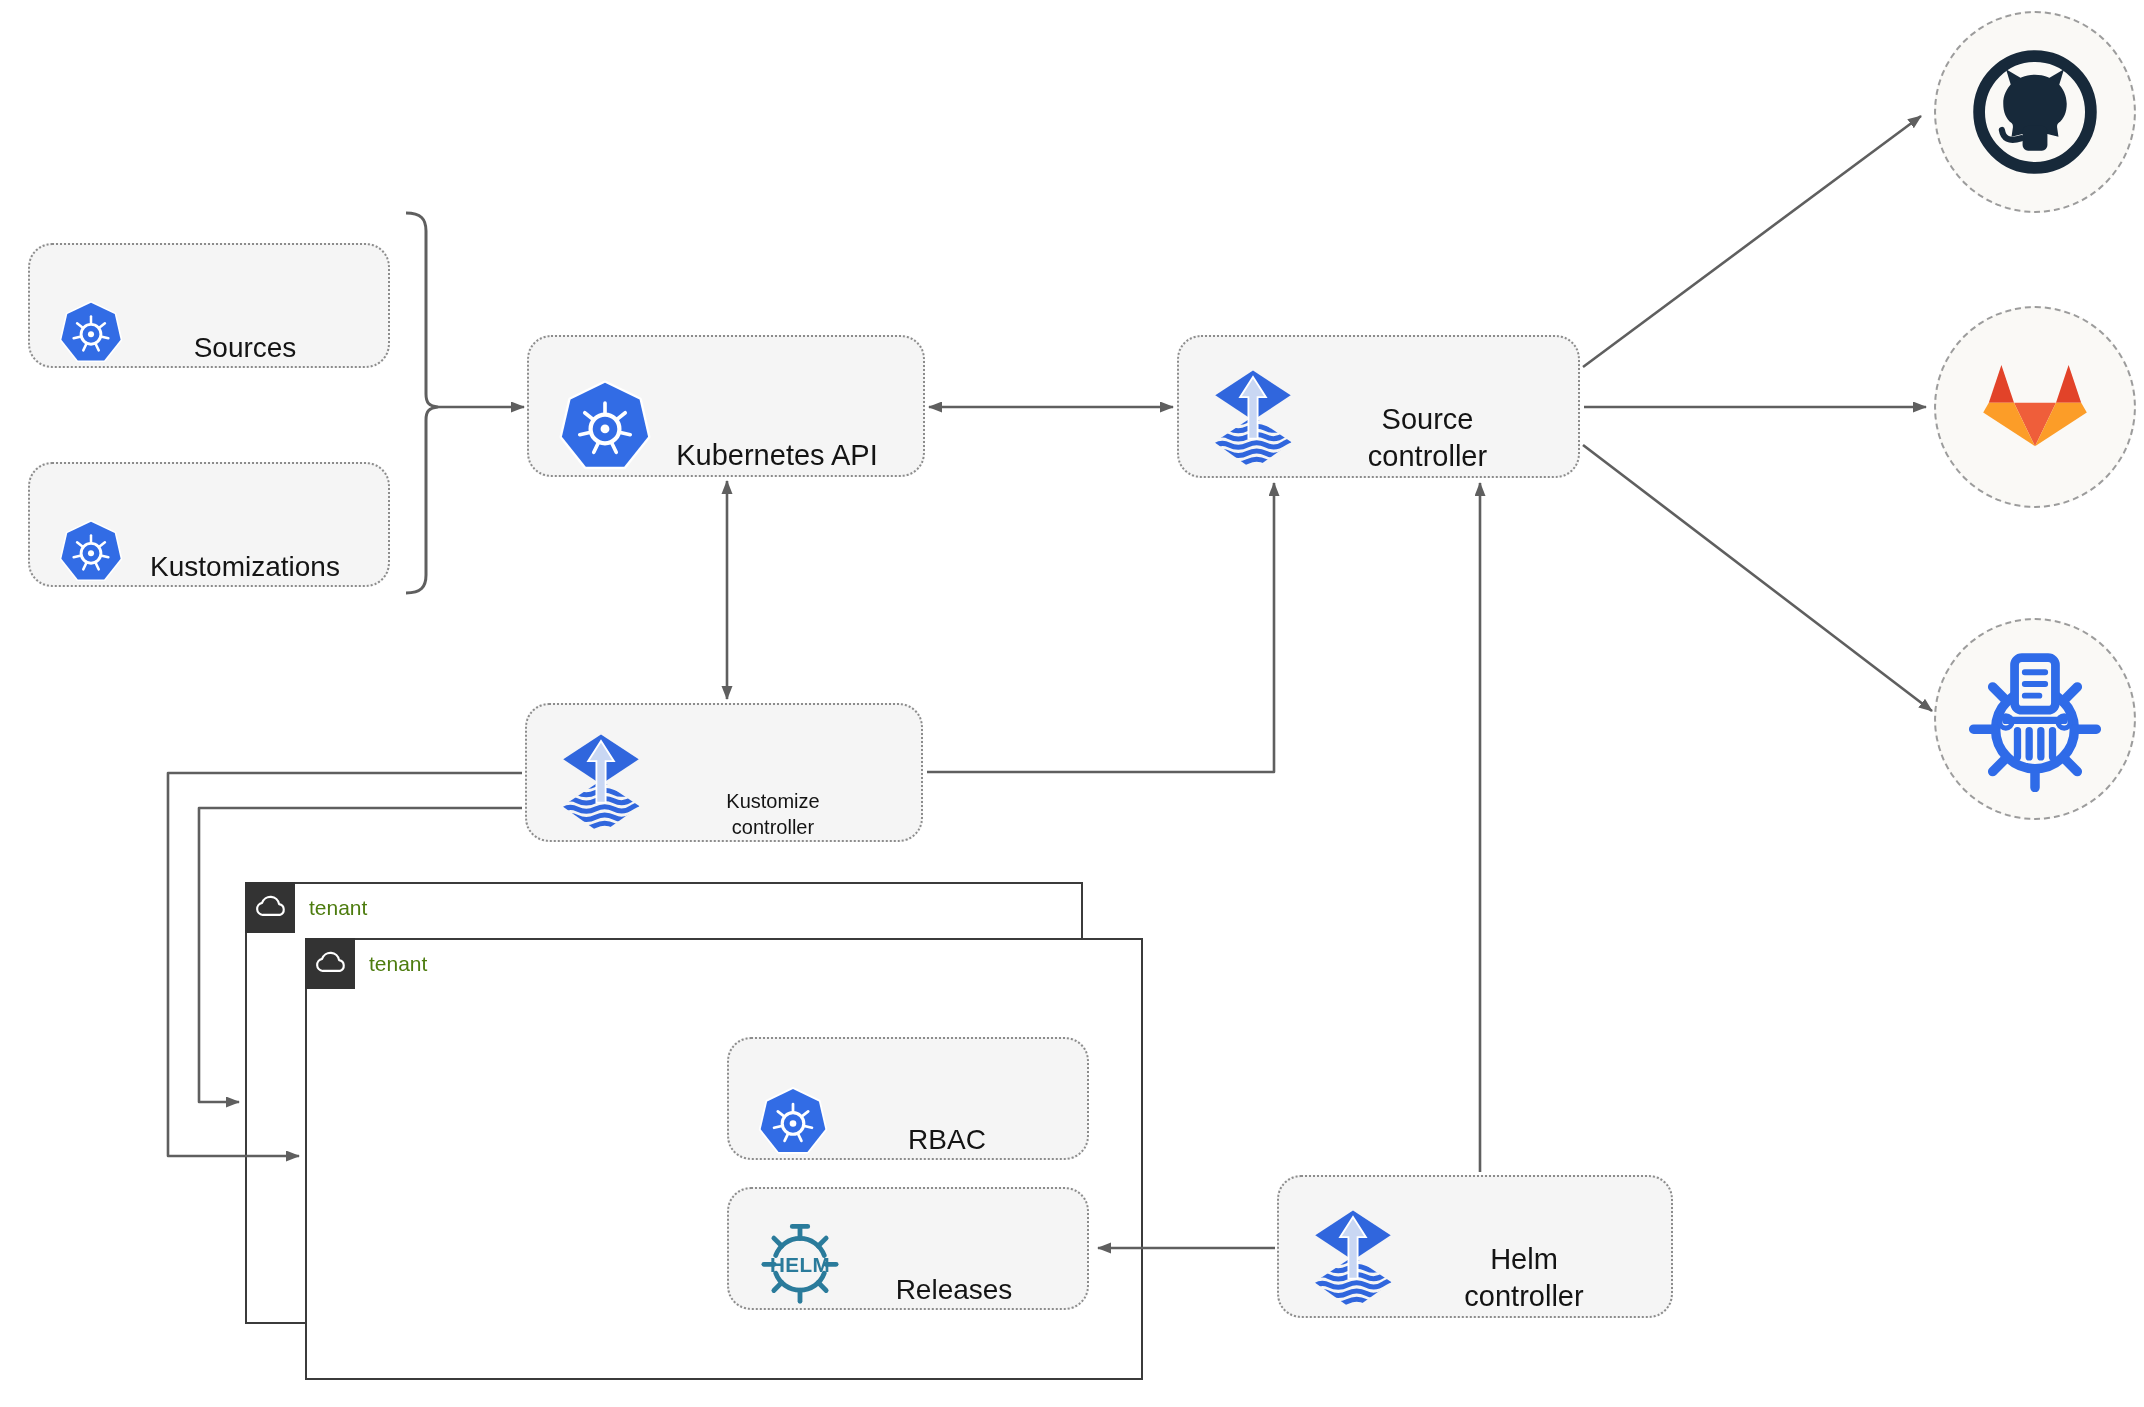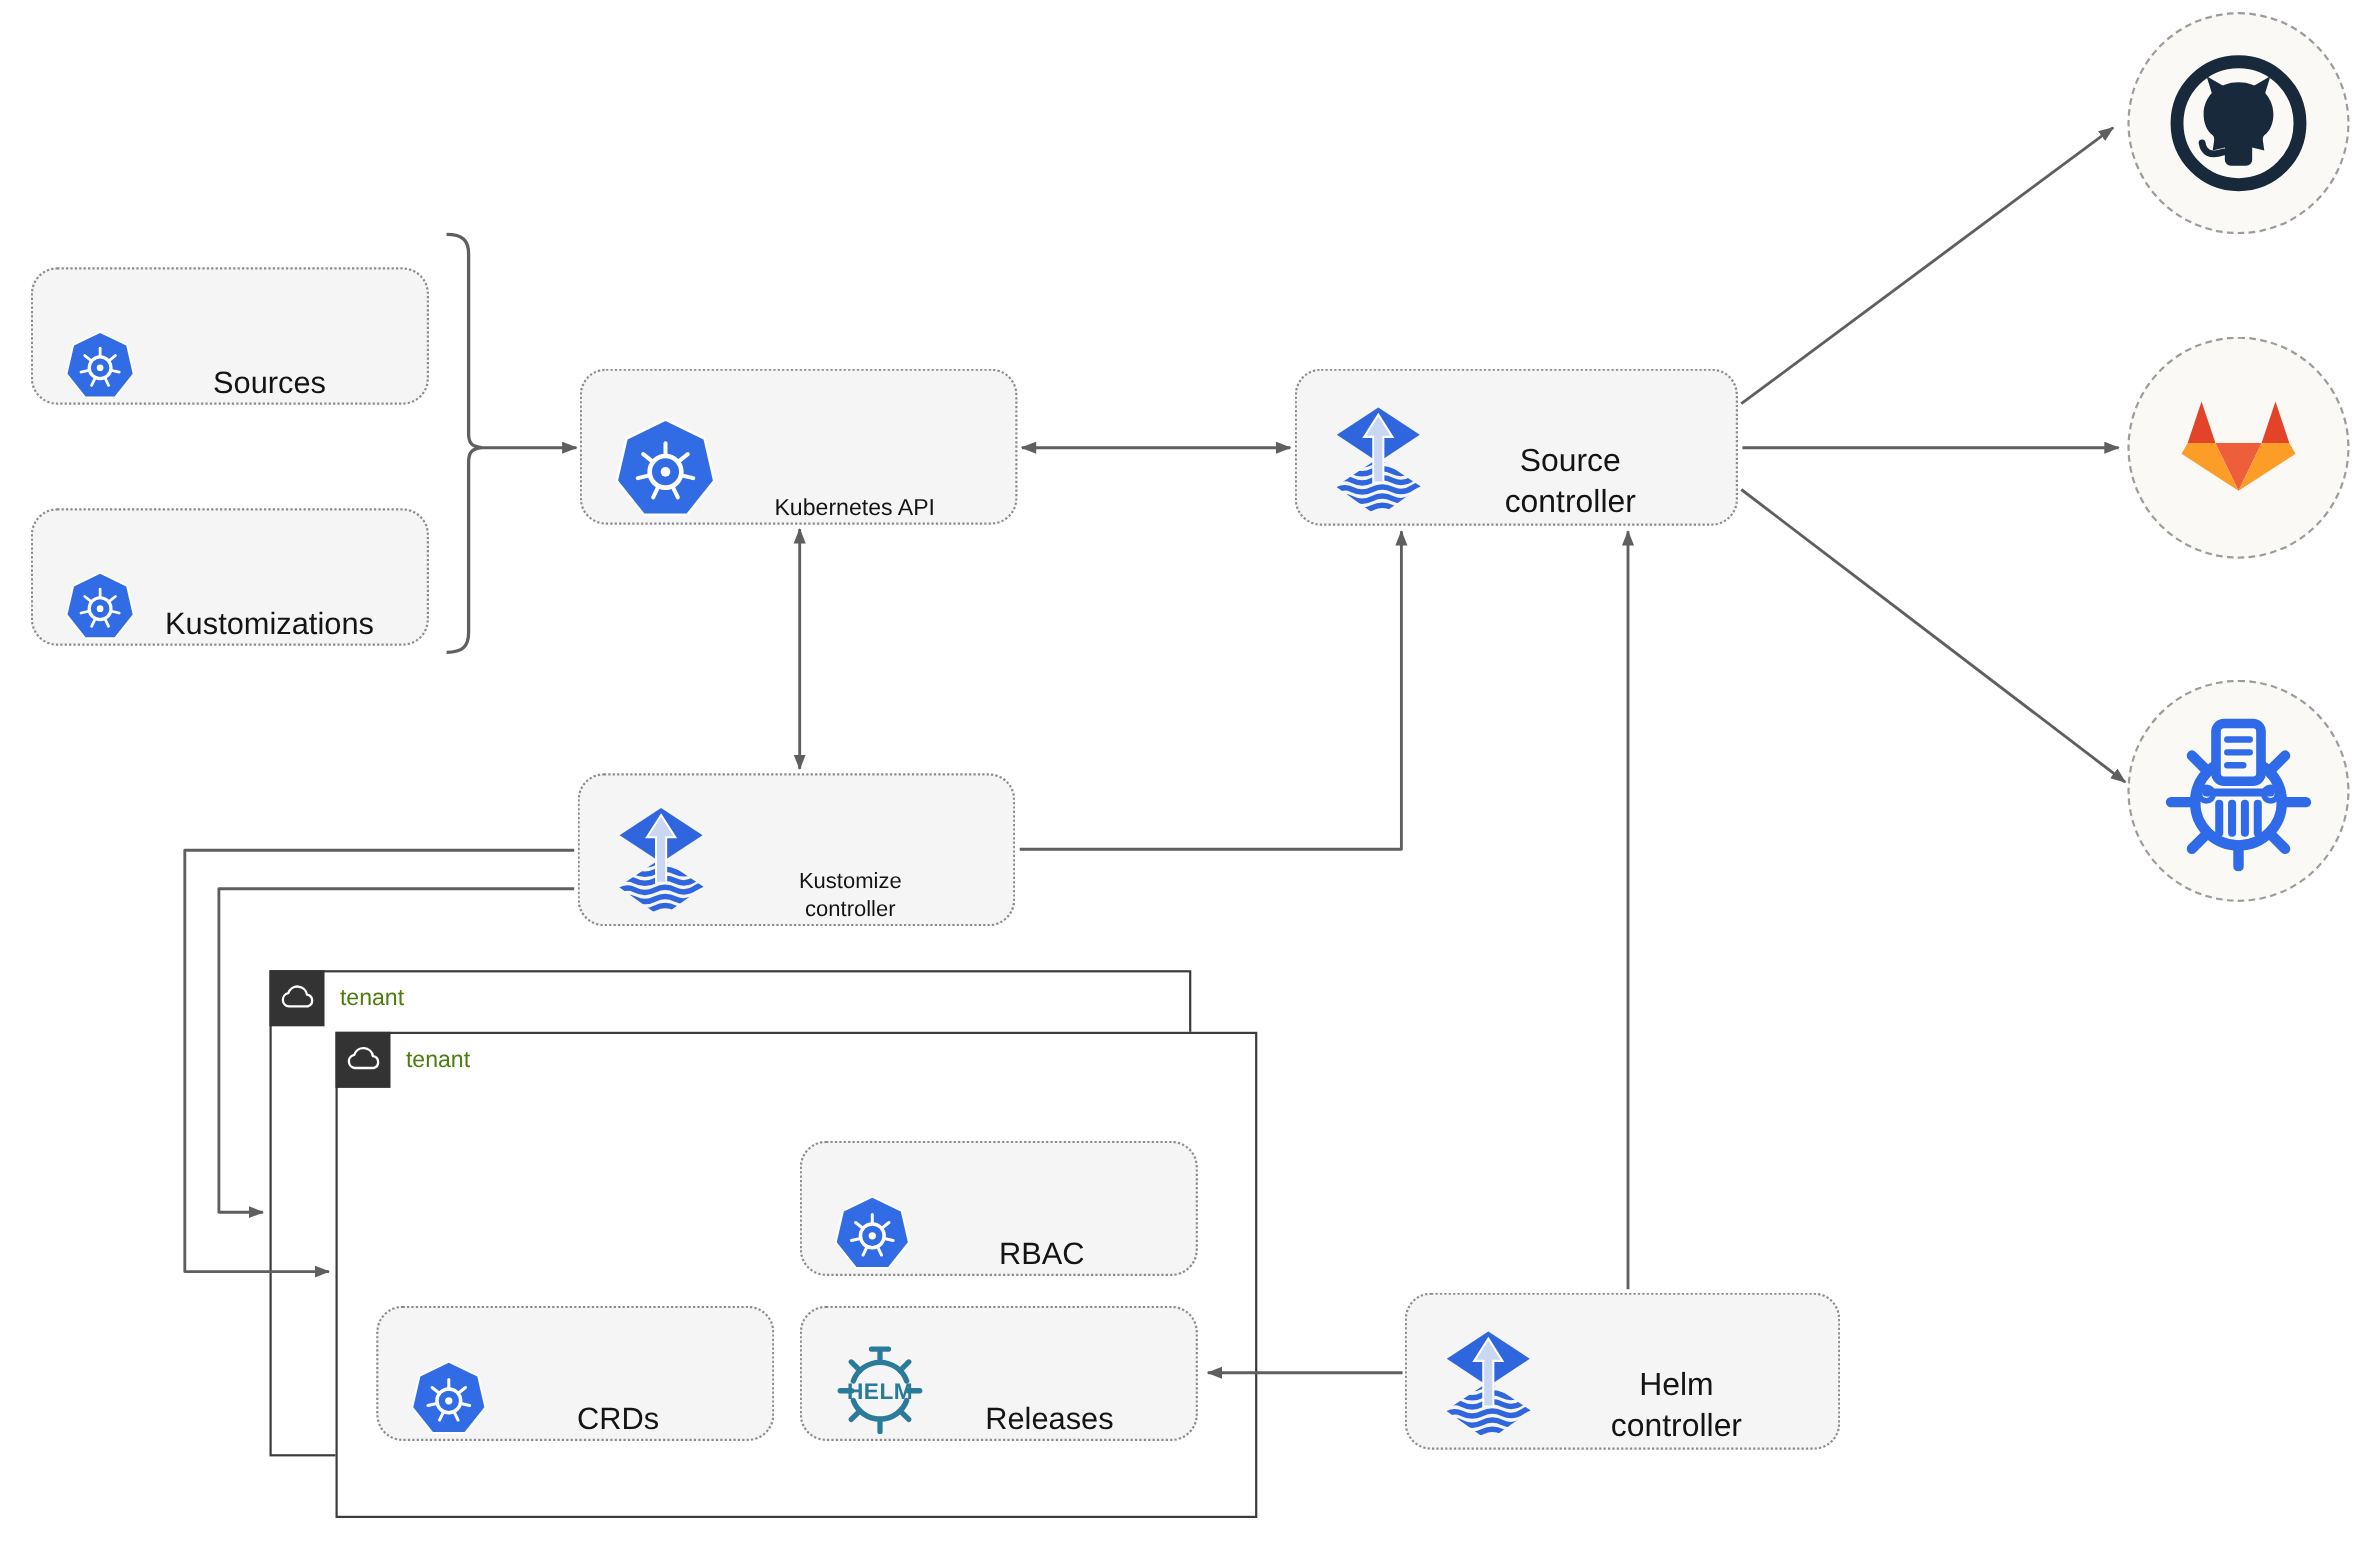--- a/index.html
+++ b/index.html
@@ -90,21 +90,21 @@
     </span>
     <span class="nlabel">Kustomizations</span>
   </div>
 
   <div class="node" style="left:527px;top:335px;width:398px;height:142px;">
     <span class="nicon" style="width:96px;height:96px;">
       <svg width="96" height="96">
           <use href="#k8s"></use>
         </svg>
     </span>
-    <span class="nlabel" style="font-size:21px;">Kubernetes API</span>
+    <span class="nlabel" style="font-size:29px;">Kubernetes API</span>
   </div>
 
   <div class="node" style="left:1177px;top:335px;width:403px;height:143px;">
     <span class="nicon" style="width:92px;height:108px;">
       <svg width="92" height="108">
           <use href="#flux"></use>
         </svg>
     </span>
     <span class="nlabel" style="font-size:29px;">Source
 controller</span>
@@ -154,28 +154,20 @@
 
     <div class="node" style="left:420px;top:97px;width:362px;height:123px;">
       <span class="nicon" style="width:72px;height:72px;">
         <svg width="72" height="72">
             <use href="#k8s"></use>
           </svg>
       </span>
       <span class="nlabel">RBAC</span>
     </div>
 
-    <div class="node" style="left:35px;top:247px;width:362px;height:123px;">
-      <span class="nicon" style="width:72px;height:72px;">
-        <svg width="72" height="72">
-            <use href="#k8s"></use>
-          </svg>
-      </span>
-      <span class="nlabel">CRDs</span>
-    </div>
 
     <div class="node" style="left:420px;top:247px;width:362px;height:123px;">
       <span class="nicon" style="width:86px;height:96px;">
         <svg width="86" height="96" viewBox="0 0 100 110">
           <g stroke="#2a7b9b" stroke-width="5.6" stroke-linecap="round" fill="none">
             <path d="M21.8 49.7 A30 30 0 0 1 78.2 49.7"></path>
             <path d="M21.8 70.3 A30 30 0 0 0 78.2 70.3"></path>
             <path d="M50 30 V16 M41 16 H59"></path>
             <path d="M71.2 38.8 L80.4 29.6"></path>
             <path d="M28.8 38.8 L19.6 29.6"></path>

